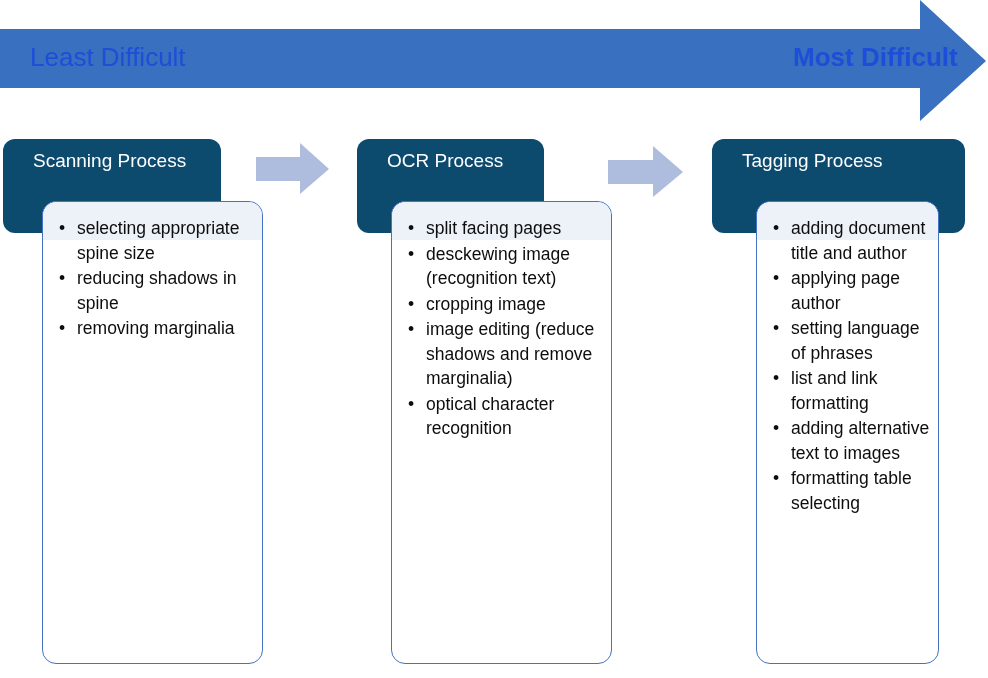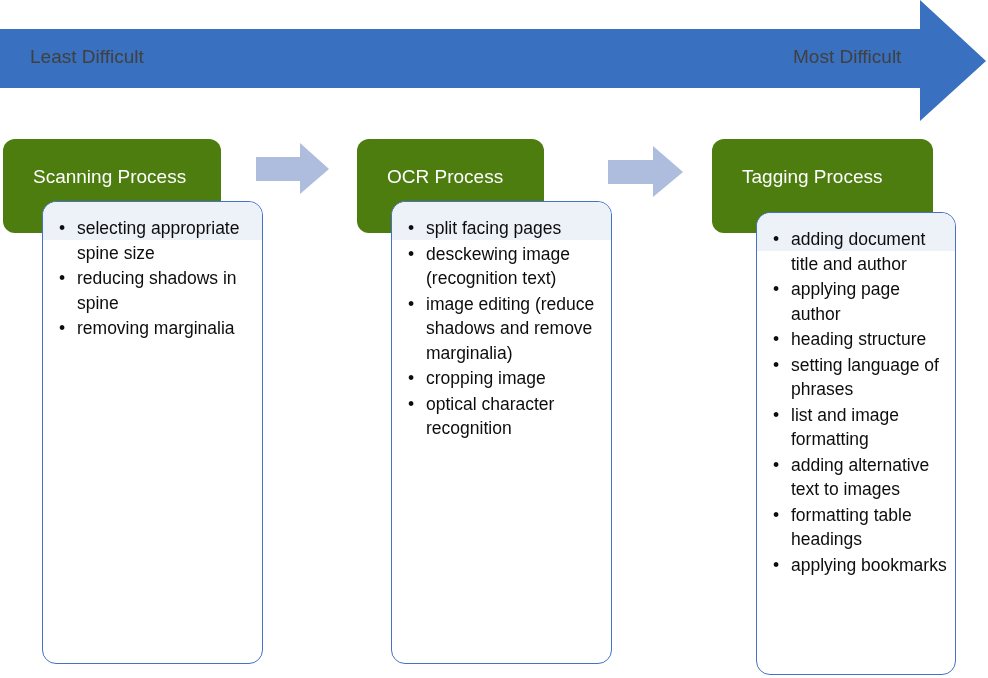--- a/index.html
+++ b/index.html
@@ -26,36 +26,36 @@
     top: 0px;
     width: 988px;
     height: 125px;
   }
   .difficulty-arrow svg {
     display: block;
   }
   .arrow-label {
     position: absolute;
     top: 45px;
-    color: #404040;
-    font-size: 19px;
+    color: #1d4ed8;
+    font-size: 26px;
     font-family: "Liberation Sans", sans-serif;
     line-height: 24px;
     white-space: nowrap;
   }
   .arrow-label-left  { left: 30px; }
-  .arrow-label-right { left: 793px; }
+  .arrow-label-right { left: 793px; font-weight: bold; }
 
   
   .process-header {
     position: absolute;
-    background: #4d7c0f;
+    background: #0c4a6e;
     border-radius: 12px;
     box-sizing: border-box;
-    padding: 26px 0 0 30px;
+    padding: 10px 0 0 30px;
     color: #ffffff;
     font-size: 19px;
     line-height: 24px;
     white-space: nowrap;
   }
   .process-body {
     position: absolute;
     background: #ffffff;
     border: 1.3px solid #4472C4;
     border-radius: 14px;
@@ -135,43 +135,41 @@
 
   <div class="process-header" style="left:357px; top:139px; width:187px; height:94px;">
     <span>OCR Process</span>
   </div>
 
   <div class="process-body" style="left:391px; top:201px; width:221px; height:463px;">
     <div class="process-body-tint"></div>
     <ul class="process-list">
       <li>split facing pages</li>
       <li>desckewing image (recognition text)</li>
+      <li>cropping image</li>
       <li>image editing (reduce shadows and remove marginalia)</li>
-      <li>cropping image</li>
       <li>optical character recognition</li>
     </ul>
   </div>
 
   <div class="connector" style="left:608px; top:146px;">
     <svg width="76" height="52" viewBox="0 0 76 52" xmlns="http://www.w3.org/2000/svg">
       <polygon points="0,14 45,14 45,0 75,26 45,51 45,38 0,38" fill="#AEBCDE"></polygon>
     </svg>
   </div>
 
-  <div class="process-header" style="left:712px; top:139px; width:221px; height:94px;">
+  <div class="process-header" style="left:712px; top:139px; width:253px; height:94px;">
     <span>Tagging Process</span>
   </div>
 
-  <div class="process-body" style="left:756px; top:212px; width:200px; height:463px;">
+  <div class="process-body" style="left:756px; top:201px; width:183px; height:463px;">
     <div class="process-body-tint"></div>
     <ul class="process-list">
       <li>adding document title and author</li>
       <li>applying page author</li>
-      <li>heading structure</li>
       <li>setting language of phrases</li>
-      <li>list and image formatting</li>
+      <li>list and link formatting</li>
       <li>adding alternative text to images</li>
-      <li>formatting table headings</li>
-      <li>applying bookmarks</li>
+      <li>formatting table selecting</li>
     </ul>
   </div>
 
 </div>
 
 </body></html>

